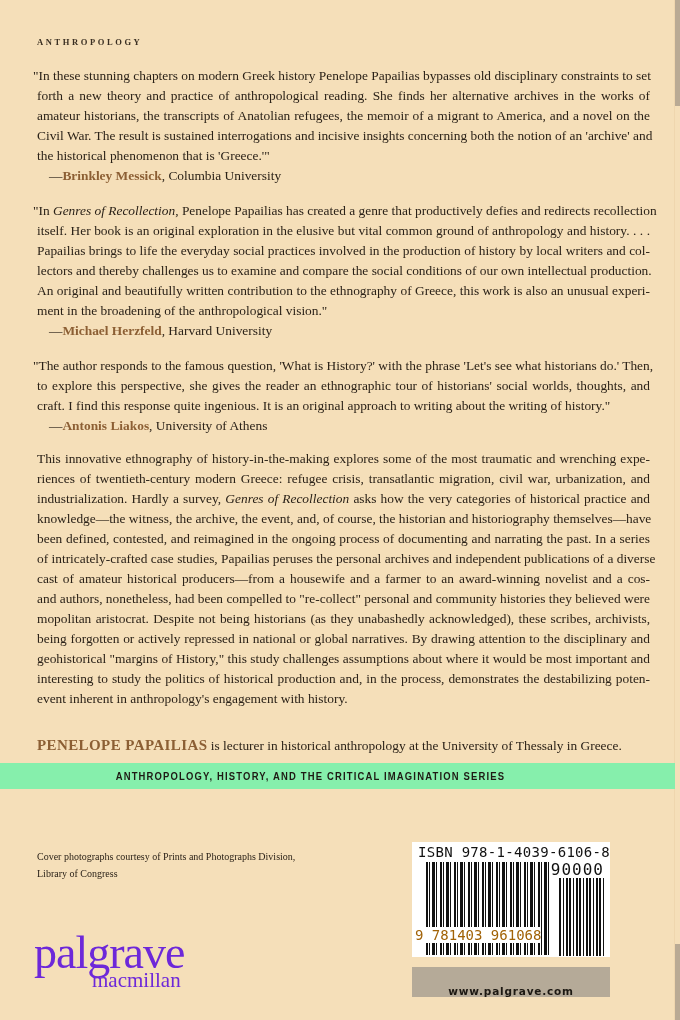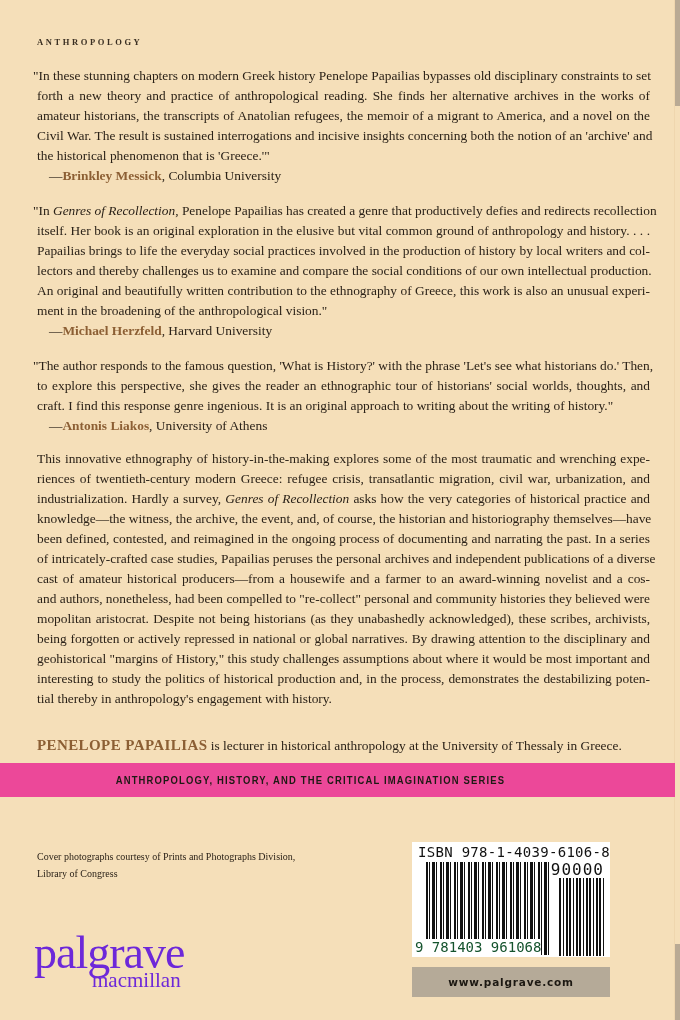--- a/index.html
+++ b/index.html
@@ -17,22 +17,22 @@
     font-size:8.5px; letter-spacing:2.6px; font-weight:bold; color:#3a2f22;
   }
   .block { position:absolute; left:37px; width:613px; font-size:13.4px; line-height:20px; }
   .line { display:block; white-space:nowrap; text-align:justify; text-align-last:justify; }
   .line.last { text-align-last:left; }
   .attr { display:block; padding-left:12px; white-space:nowrap; }
   .attr .name { color:#8c5f34; font-weight:bold; }
   .author-line { position:absolute; left:37px; top:721px; font-size:13.4px; white-space:nowrap;margin-top:16px; }
   .author-line .caps { color:#8c5f34; font-weight:bold; font-size:15px; letter-spacing:0.4px; }
   .series-band {
-    position:absolute; left:0; top:763px; width:675px; height:34px;
-    background:#ec4899; display:flex; align-items:center; justify-content:center;
+    position:absolute; left:0; top:763px; width:675px; height:26px;
+    background:#86efac; display:flex; align-items:center; justify-content:center;
   }
   .series-band span {
     font-family:"Liberation Sans","DejaVu Sans",sans-serif; font-weight:bold;
     font-size:10.5px; letter-spacing:1.3px; color:#1e1a14; transform:scaleX(0.9);
     white-space:nowrap; margin-left:-55px;
   }
   .credits { position:absolute; left:37px; top:848px; font-size:10px; line-height:17px; color:#2b2218; }
   .credits div { white-space:nowrap; }
   .credits .gap { margin-top:9px; }
   .logo { position:absolute; left:34px; top:928px; color:#6d28d9; font-family:Liberation Serif, serif; }
@@ -43,34 +43,34 @@
   }
   .isbn-text {
     position:absolute; left:6px; top:2px; font-family:"DejaVu Sans Mono","Liberation Mono",monospace;
     font-size:14px; letter-spacing:0.3px; color:#111; white-space:nowrap;
   }
   .addon-text {
     position:absolute; right:6px; top:18px; font-family:"DejaVu Sans Mono","Liberation Mono",monospace;
     font-size:16px; letter-spacing:1px; color:#111;
   }
   .ean-digits {
-    position:absolute; left:3px; bottom:2px; font-family:"DejaVu Sans Mono","Liberation Mono",monospace;
-    font-size:14px; color:#14532d; white-space:nowrap; background:#fff;
+    position:absolute; left:3px; bottom:14px; font-family:"DejaVu Sans Mono","Liberation Mono",monospace;
+    font-size:14px; color:#a16207; white-space:nowrap; background:#fff;
   }
   .bars-main {
     position:absolute; left:14px; top:20px; width:123px; height:93px;
     background:repeating-linear-gradient(90deg,#111 0 2px,#fff 2px 3px,#111 3px 4px,#fff 4px 6px,#111 6px 9px,#fff 9px 10px,#111 10px 11px,#fff 11px 14px);
   }
   .bars-addon {
     position:absolute; left:147px; top:36px; width:46px; height:78px;
     background:repeating-linear-gradient(90deg,#111 0 2px,#fff 2px 4px,#111 4px 5px,#fff 5px 7px,#111 7px 9px,#fff 9px 10px);
   }
   .url-box {
     position:absolute; left:412px; top:967px; width:198px; height:30px; background:#b5aa98;
-    display:flex; align-items:center; justify-content:center;
+    display:flex; align-items:flex-end; justify-content:center;
   }
   .url-box span {
     font-family:"DejaVu Sans","Liberation Sans",sans-serif; font-weight:bold; font-size:10.5px;
     letter-spacing:0.8px; color:#1c1812;
   }
 </style>
 </head>
 <body>
 
 <div class="edge-line"></div>
@@ -94,38 +94,38 @@
   <span class="line">Papailias brings to life the everyday social practices involved in the production of history by local writers and col-</span>
   <span class="line">lectors and thereby challenges us to examine and compare the social conditions of our own intellectual production.</span>
   <span class="line">An original and beautifully written contribution to the ethnography of Greece, this work is also an unusual experi-</span>
   <span class="line last">ment in the broadening of the anthropological vision."</span>
   <span class="attr"><span>—</span><span class="name">Michael Herzfeld</span><span>, Harvard University</span></span>
 </div>
 
 <div class="block quote" style="top:356px;">
   <span class="line" style="text-indent:-4px;">"The author responds to the famous question, 'What is History?' with the phrase 'Let's see what historians do.' Then,</span>
   <span class="line">to explore this perspective, she gives the reader an ethnographic tour of historians' social worlds, thoughts, and</span>
-  <span class="line last">craft. I find this response genre ingenious. It is an original approach to writing about the writing of history."</span>
+  <span class="line last">craft. I find this response quite ingenious. It is an original approach to writing about the writing of history."</span>
   <span class="attr"><span>—</span><span class="name">Antonis Liakos</span><span>, University of Athens</span></span>
 </div>
 
 <div class="block" style="top:449px;">
   <span class="line">This innovative ethnography of history-in-the-making explores some of the most traumatic and wrenching expe-</span>
   <span class="line">riences of twentieth-century modern Greece: refugee crisis, transatlantic migration, civil war, urbanization, and</span>
   <span class="line"><span>industrialization. Hardly a survey, </span><i>Genres of Recollection</i><span> asks how the very categories of historical practice and</span></span>
   <span class="line">knowledge—the witness, the archive, the event, and, of course, the historian and historiography themselves—have</span>
   <span class="line">been defined, contested, and reimagined in the ongoing process of documenting and narrating the past. In a series</span>
   <span class="line">of intricately-crafted case studies, Papailias peruses the personal archives and independent publications of a diverse</span>
   <span class="line">cast of amateur historical producers—from a housewife and a farmer to an award-winning novelist and a cos-</span>
   <span class="line">and authors, nonetheless, had been compelled to "re-collect" personal and community histories they believed were</span>
   <span class="line">mopolitan aristocrat. Despite not being historians (as they unabashedly acknowledged), these scribes, archivists,</span>
   <span class="line">being forgotten or actively repressed in national or global narratives. By drawing attention to the disciplinary and</span>
   <span class="line">geohistorical "margins of History," this study challenges assumptions about where it would be most important and</span>
   <span class="line">interesting to study the politics of historical production and, in the process, demonstrates the destabilizing poten-</span>
-  <span class="line last">tial thereby in anthropology's engagement with history.</span>
+  <span class="line last">event inherent in anthropology's engagement with history.</span>
 </div>
 
 <div class="author-line">
   <span class="caps">PENELOPE PAPAILIAS</span><span> is lecturer in historical anthropology at the University of Thessaly in Greece.</span>
 </div>
 
 <div class="series-band">
   <span>ANTHROPOLOGY, HISTORY, AND THE CRITICAL IMAGINATION SERIES</span>
 </div>
 

